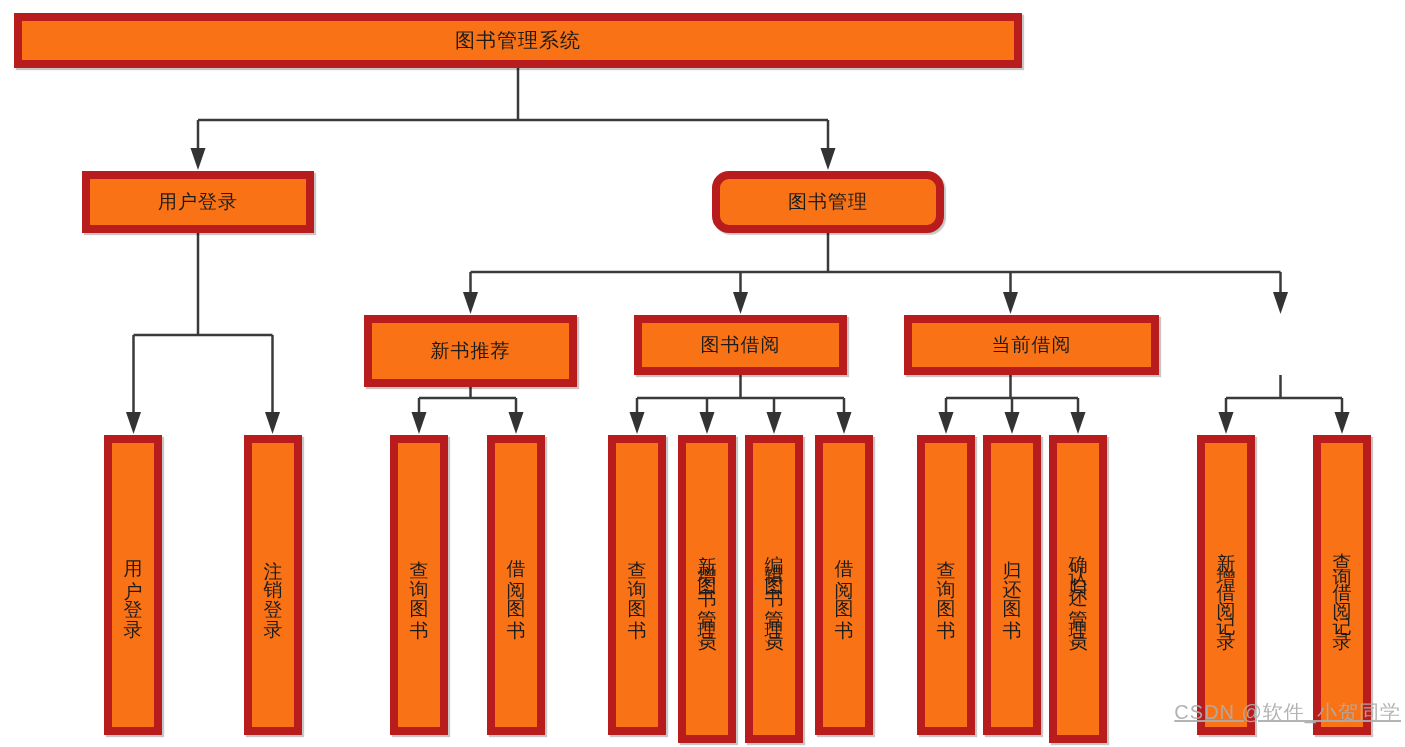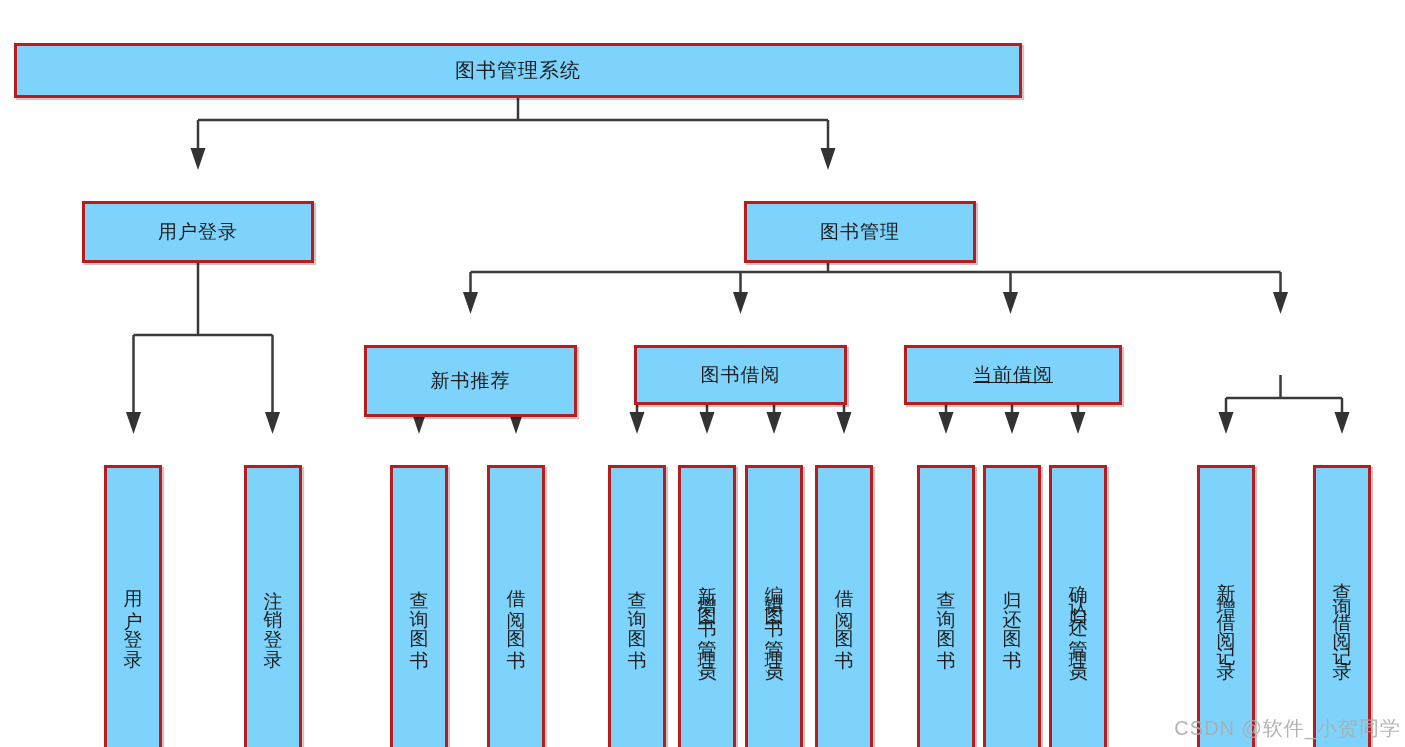--- a/index.html
+++ b/index.html
@@ -1,48 +1,48 @@
 <!DOCTYPE html>
 <html><head>
 <meta charset="utf-8">
 <style>
   html,body{margin:0;padding:0;background:#ffffff;}
   body{width:1405px;height:747px;overflow:hidden;font-family:"Liberation Sans",sans-serif;}
   .canvas{position:relative;width:1405px;height:747px;background:#ffffff;}
   svg.connectors{position:absolute;left:0;top:0;z-index:1;}
   .node{
-    position:absolute;z-index:2;background:#7dd3fc;border:3px solid #b91c1c;
+    position:absolute;z-index:2;background:#f97316;border:8px solid #b91c1c;
     box-sizing:border-box;display:flex;align-items:center;justify-content:center;
     color:#1c1c1c;box-shadow:2px 2px 1px rgba(0,0,0,0.22);
-    font-size:19px;letter-spacing:1px;white-space:nowrap;margin-top:30px;
+    font-size:19px;letter-spacing:1px;white-space:nowrap;
   }
   .root{left:14px;top:13px;width:1008px;height:55px;font-size:20px;}
   .l2a{left:82px;top:171px;width:232px;height:62px;}
-  .l2b{left:744px;top:171px;width:232px;height:62px;}
+  .l2b{left:712px;top:171px;width:232px;height:62px;border-radius:17px;}
   .l3a{left:364px;top:315px;width:213px;height:72px;}
   .l3b{left:634px;top:315px;width:213px;height:60px;text-align:right;}
-  .l3c{left:904px;top:315px;width:218px;height:60px;text-decoration:underline;}
+  .l3c{left:904px;top:315px;width:255px;height:60px;}
   .l3d{left:1174px;top:315px;width:213px;height:60px;}
   .leaf{
     top:435px;width:58px;height:300px;
     writing-mode:vertical-rl;text-orientation:mixed;
     font-size:19px;white-space:normal;
   }
   .leaf.tall{height:308px;}
   .ls4{letter-spacing:20px;}
   .ls6{letter-spacing:16px;}
   .ls9{letter-spacing:11px;}
   .u1{left:104px;} .u2{left:244px;}
   .n1{left:390px;} .n2{left:487px;}
   .b1{left:608px;} .b2{left:678px;} .b3{left:745px;} .b4{left:815px;}
   .c1{left:917px;} .c2{left:983px;} .c3{left:1049px;}
   .r1{left:1197px;} .r2{left:1313px;}
   .watermark{
-    position:absolute;z-index:5;right:4px;bottom:5px;
-    color:#adadad;opacity:0.92;font-size:20px;letter-spacing:1px;
+    position:absolute;z-index:5;right:4px;bottom:21px;
+    color:#adadad;opacity:0.92;font-size:20px;letter-spacing:1px;text-decoration:underline;
   }
 </style>
 </head>
 <body>
 
 <div class="canvas">
 
   <svg class="connectors" width="1405" height="747" viewBox="0 0 1405 747">
     <g stroke="#3a3a3a" stroke-width="2.5" fill="none">
 

